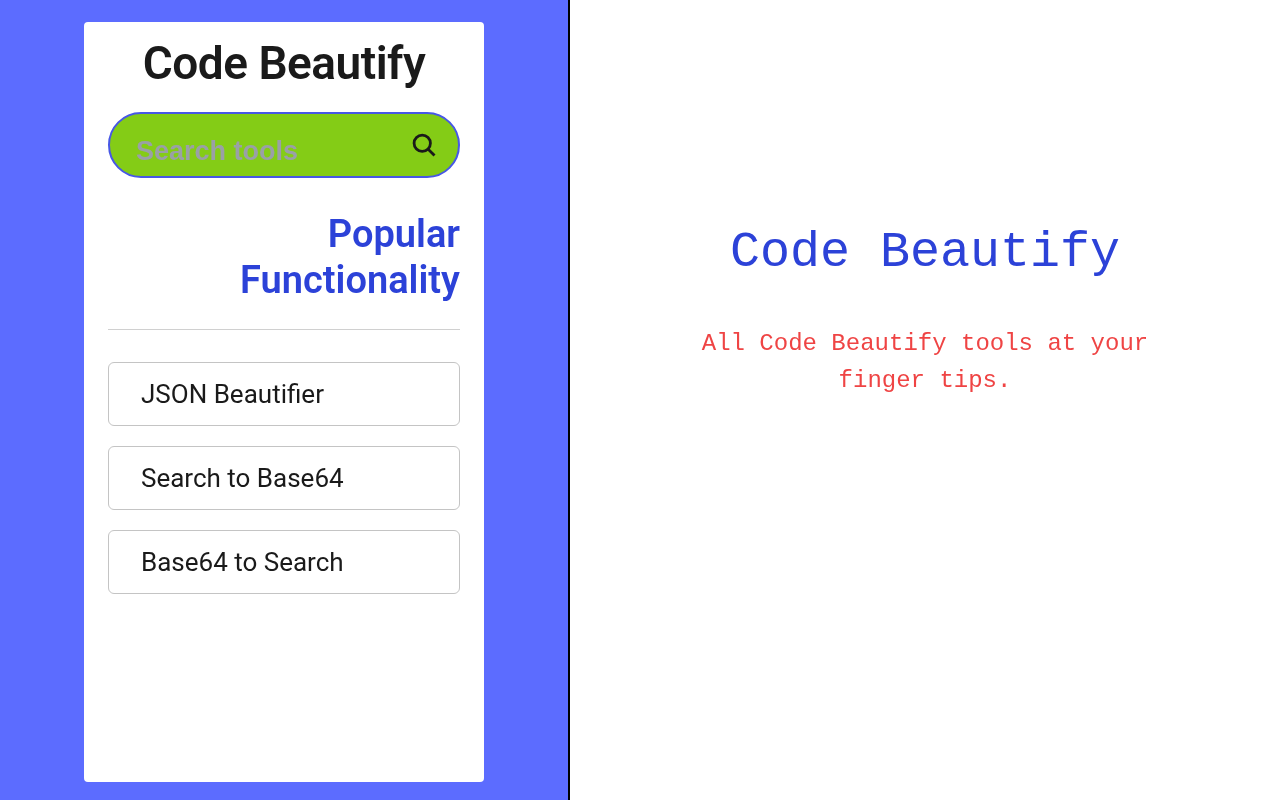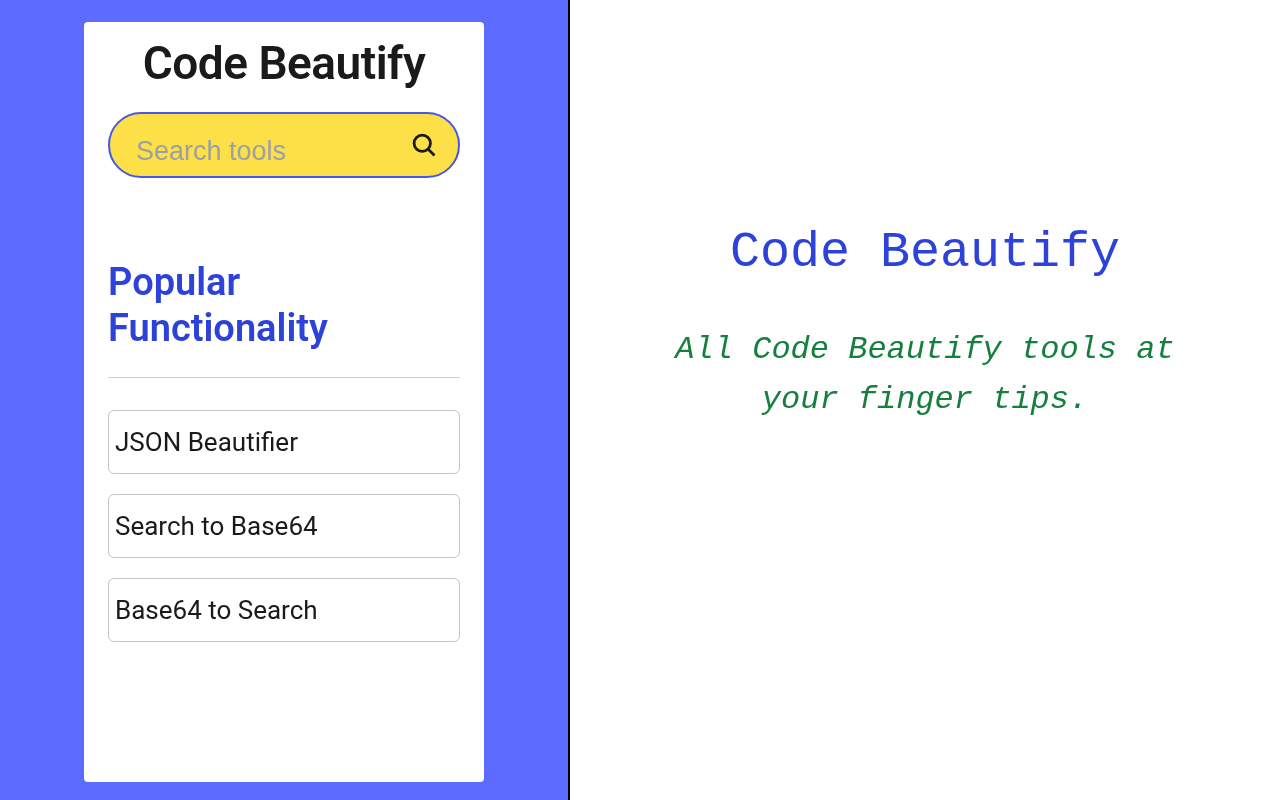--- a/index.html
+++ b/index.html
@@ -49,42 +49,42 @@
     }
     .search-input {
       width: 100%;
       height: 66px;
       border: 2px solid #4757e6;
       border-radius: 36px;
       padding: 12px 60px 0 26px;
       font-size: 27px;
       color: #333;
       outline: none;
-      background: #fde047;
+      background: #84cc16;
+      font-weight: bold;
     }
     .search-input::placeholder {
       color: #9aa0a6;
     }
     .search-icon {
       position: absolute;
       right: 22px;
       top: 50%;
       transform: translateY(-50%);
       width: 28px;
       height: 28px;
       pointer-events: none;
     }
     .section-heading {
       font-size: 38px;
       font-weight: 600;
       color: #2c42d8;
-      text-align: left;
+      text-align: right;
       line-height: 1.2;
       margin-bottom: 26px;
-      margin-top: 48px;
     }
     .divider {
       width: 100%;
       border: none;
       border-top: 1px solid #d0d0d0;
       margin-bottom: 32px;
     }
     .tool-list {
       width: 100%;
       display: flex;
@@ -94,21 +94,21 @@
     .tool-item {
       width: 100%;
       height: 64px;
       border: 1px solid #c4c4c4;
       border-radius: 6px;
       background: #fff;
       font-size: 26px;
       color: #1a1a1a;
       display: flex;
       align-items: center;
-      padding-left: 6px;
+      padding-left: 32px;
       cursor: pointer;
       font-family: inherit;
       text-align: left;
     }
     .right-panel {
       flex: 1;
       height: 800px;
       background: #fff;
       display: flex;
       flex-direction: column;
@@ -117,27 +117,26 @@
     }
     .hero-title {
       font-family: "SFMono-Regular", Consolas, "Liberation Mono", Menlo, monospace;
       font-size: 50px;
       font-weight: 400;
       color: #2c42d8;
       margin-bottom: 44px;
     }
     .hero-subtitle {
       font-family: "SFMono-Regular", Consolas, "Liberation Mono", Menlo, monospace;
-      font-size: 32px;
+      font-size: 24px;
       font-weight: 400;
-      color: #15803d;
+      color: #ef4444;
       text-align: center;
       line-height: 1.55;
       max-width: 540px;
-      font-style: italic;
     }
   </style>
 </head>
 <body>
 
 <div class="left-panel">
   <div class="phone-card">
     <h1 class="app-title">Code Beautify</h1>
 
     <div class="search-wrapper">

